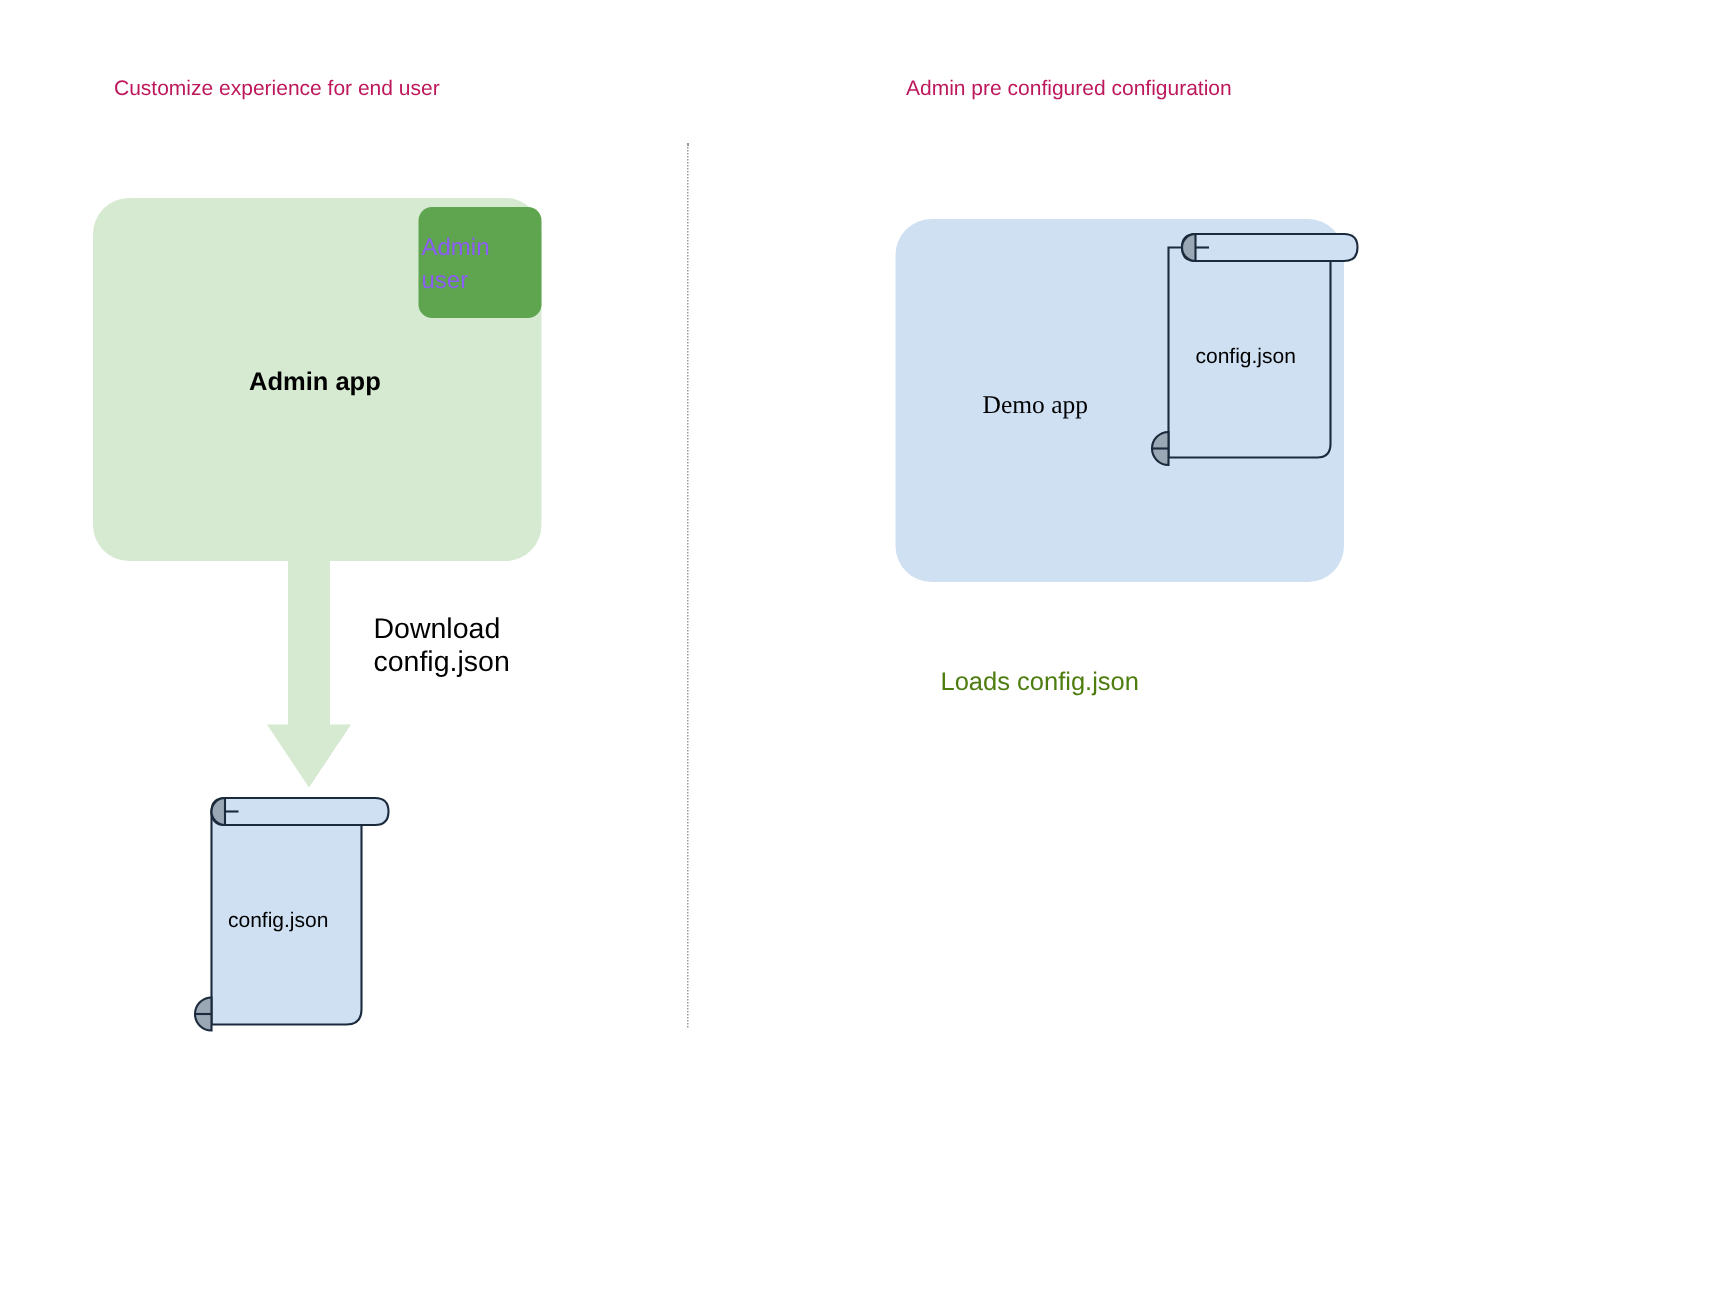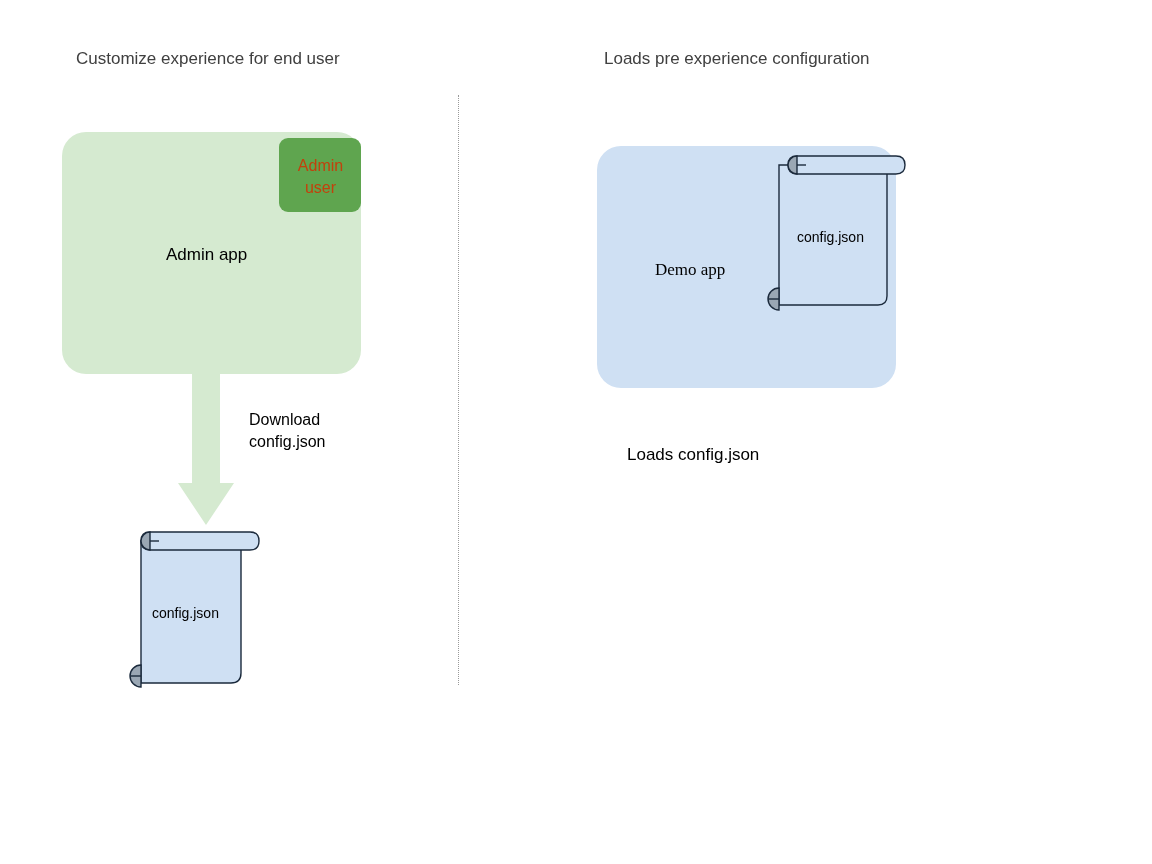--- a/index.html
+++ b/index.html
@@ -20,77 +20,77 @@
     position: absolute;
     left: 0;
     top: 0;
     width: 1152px;
     height: 864px;
   }
 
   
   .section-title {
     position: absolute;
+    font-size: 14px;
+    line-height: 21px;
+    color: #be185d;
+    white-space: nowrap;
+  }
+  #title-left  { left: 76px;  top: 48px; }
+  #title-right { left: 604px; top: 48px; }
+
+  .app-label {
+    position: absolute;
     font-size: 17px;
     line-height: 21px;
-    color: #404040;
-    white-space: nowrap;
-  }
-  #title-left  { left: 76px;  top: 48px; }
-  #title-right { left: 604px; top: 48px; }
-
-  .app-label {
-    position: absolute;
-    font-size: 17px;
-    line-height: 21px;
-    white-space: nowrap;
-    color: #000000;
-  }
-  #label-admin-app { left: 166px; top: 244px; }
+    white-space: nowrap;
+    color: #000000;
+  }
+  #label-admin-app { left: 166px; top: 244px; font-weight: bold; }
   #label-demo-app  { left: 655px; top: 259px; font-family: Liberation Serif, serif; }
 
   .doc-label {
     position: absolute;
     font-size: 14px;
     line-height: 17px;
     white-space: nowrap;
     color: #000000;
     text-align: center;
   }
   #label-left-doc  { left: 152px; top: 605px; }
   #label-right-doc { left: 797px; top: 229px; }
 
   #arrow-label {
     position: absolute;
     left: 249px;
     top: 409px;
-    font-size: 16px;
+    font-size: 19px;
     line-height: 22px;
     white-space: nowrap;
     color: #000000;
   }
   #caption-loads {
     position: absolute;
     left: 627px;
     top: 444px;
     font-size: 17px;
     line-height: 21px;
     white-space: nowrap;
-    color: #000000;
+    color: #4d7c0f;
   }
 
   .panel-label {
     position: absolute;
     left: 281px;
     top: 155px;
     width: 79px;
-    text-align: center;
+    text-align: left;
     font-size: 16px;
     line-height: 22px;
-    color: #c2410c;
+    color: #8b5cf6;
   }
 
   
   #admin-app-box {
     position: absolute;
     left: 62px;
     top: 132px;
     width: 299px;
     height: 242px;
     background: #d5ead0;
@@ -134,21 +134,21 @@
     pointer-events: none;
   }
 </style>
 </head>
 <body>
 
 <div class="canvas">
 
   <div class="section-title" id="title-left">Customize experience for end user</div>
 
-  <div class="section-title" id="title-right">Loads pre experience configuration</div>
+  <div class="section-title" id="title-right">Admin pre configured configuration</div>
 
   <div class="divider"></div>
 
   <div id="admin-app-box"></div>
 
   <div id="admin-panel-box"></div>
   <div class="panel-label">
     <div>Admin</div>
     <div>user</div>
   </div>

